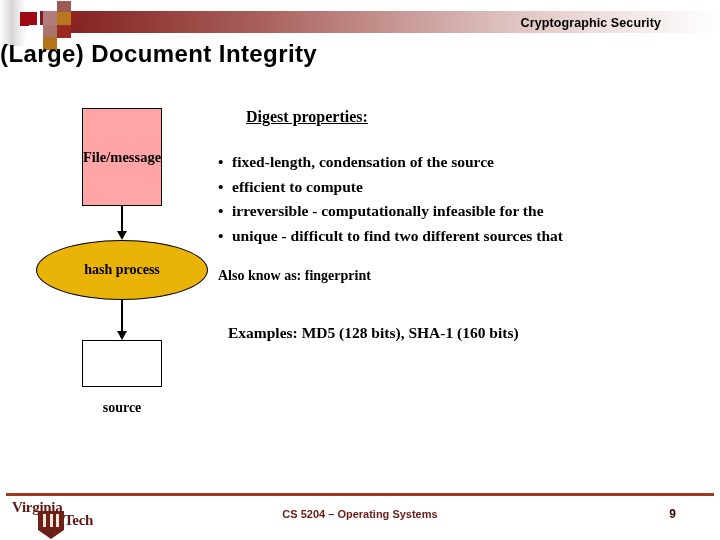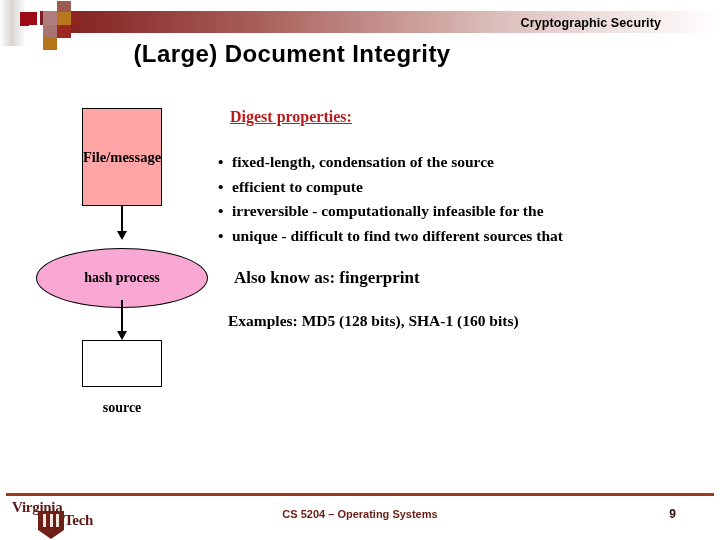--- a/index.html
+++ b/index.html
@@ -63,21 +63,21 @@
     letter-spacing: 0.1px;
     white-space: nowrap;
   }
 
   
   .slide-title {
     position: absolute;
     left: 0;
     top: 40px;
     width: 584px;
-    text-align: center;
+    text-align: left;
     font-family: "Liberation Sans", sans-serif;
     font-size: 24px;
     font-weight: bold;
     color: #000000;
     letter-spacing: 0.4px;
   }
 
   
   .diagram {
     position: absolute;
@@ -105,24 +105,24 @@
     font-size: 14.5px;
     font-weight: bold;
     color: #000000;
     font-family: "Liberation Serif", serif;
     display: block;
     text-align: center;
   }
   .ellipse-hash {
     position: absolute;
     left: 36px;
-    top: 248px;
+    top: 240px;
     width: 172px;
     height: 60px;
-    background: #f9a8d4;
+    background: #eab308;
     border: 1.2px solid #000000;
     border-radius: 50%;
     box-sizing: border-box;
     display: flex;
     align-items: center;
     justify-content: center;
     text-align: center;
   }
   .ellipse-hash span {
     font-size: 14px;
@@ -169,24 +169,24 @@
   
   .content {
     position: absolute;
     left: 218px;
     top: 108px;
     width: 480px;
   }
   .digest-props {
     font-size: 16px;
     font-weight: bold;
-    color: #b91c1c;
+    color: #000000;
     text-decoration: underline;
     display: inline-block;
-    margin-left: 12px;
+    margin-left: 28px;
   }
   .bullets {
     margin-top: 26px;
   }
   .bullet-row {
     position: relative;
     font-size: 15.5px;
     font-weight: bold;
     color: #000000;
     line-height: 1.33;
@@ -197,27 +197,27 @@
     position: absolute;
     left: 0px;
     top: 0px;
   }
   .bullet-row .cont {
     display: block;
     padding-left: 10px;
   }
   .also-know {
     margin-top: 22px;
-    margin-left: 16px;
-    font-size: 17px;
+    margin-left: 0;
+    font-size: 14px;
     font-weight: bold;
     color: #000000;
   }
   .examples {
-    margin-top: 24px;
+    margin-top: 40px;
     margin-left: 10px;
     font-size: 15.5px;
     font-weight: bold;
     color: #000000;
   }
 
   
   .footer-rule {
     position: absolute;
     left: 6px;

